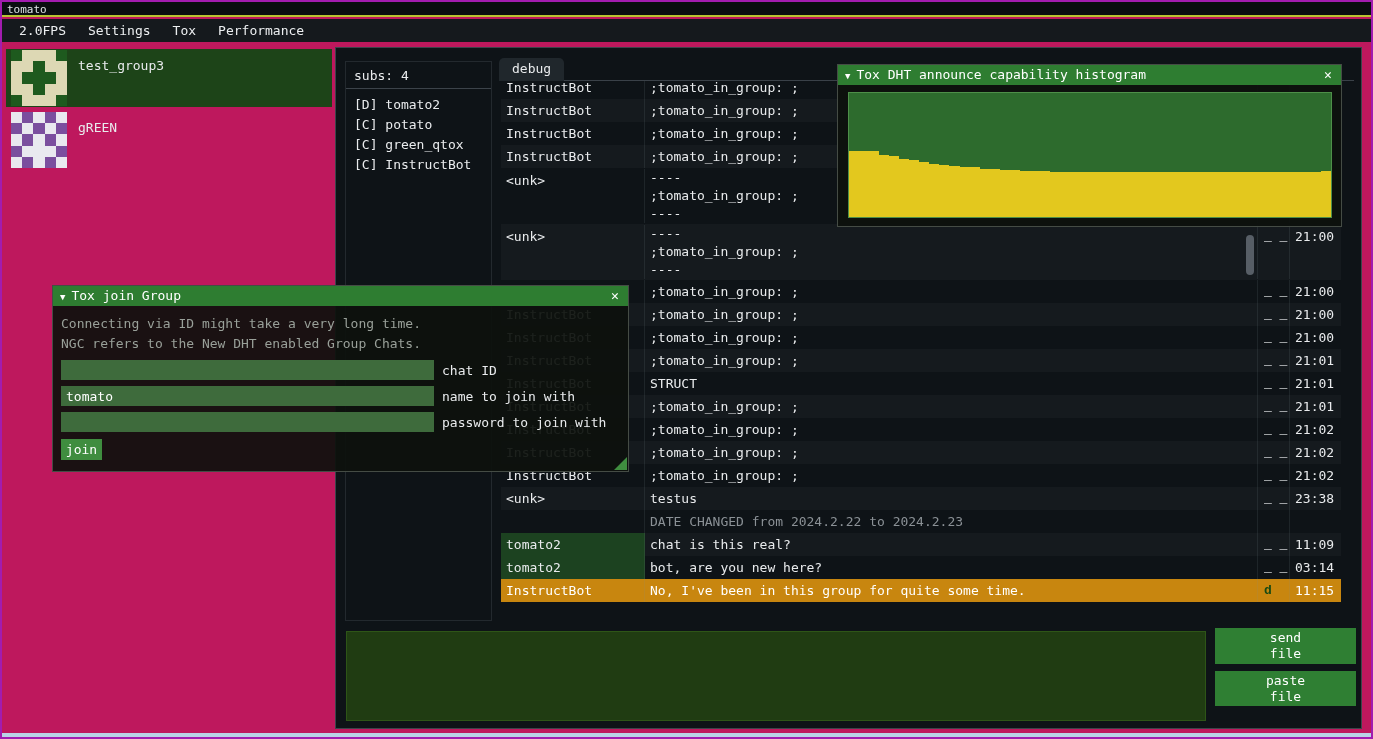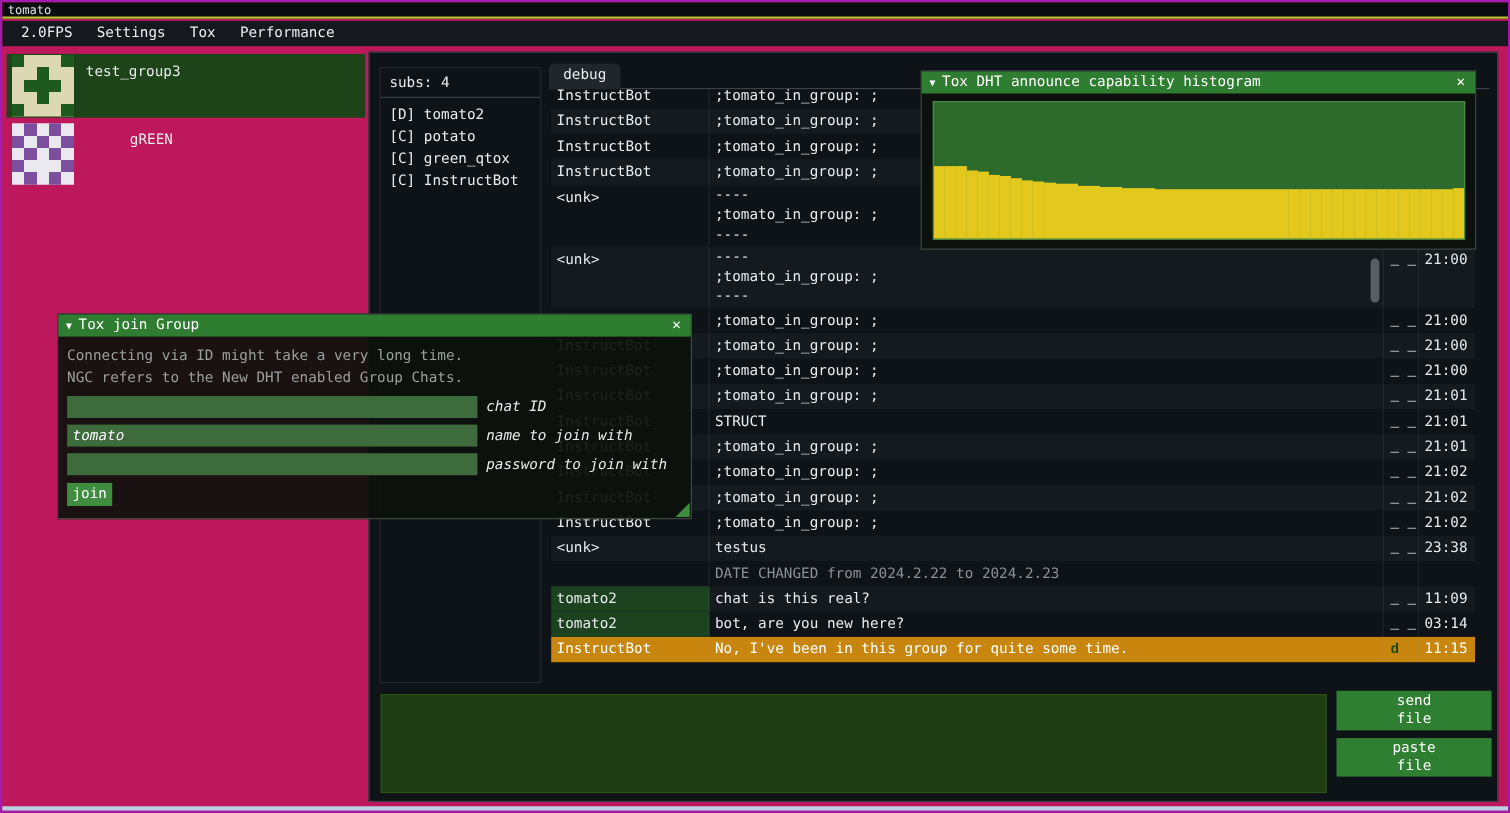--- a/index.html
+++ b/index.html
@@ -15,21 +15,21 @@
     font-size:11px; line-height:15px; padding-left:5px; color:#dfe3e6; }
   .bottom-strip { position:absolute; left:0; right:0; bottom:0; height:4px; background:#b9d2e6; z-index:60; }
 
   .menubar { position:absolute; top:17px; left:0; right:0; height:23px;
     background:#15191d; display:flex; align-items:center; padding-left:6px; }
   .menu-item { padding:3px 11px; color:#eceef0; }
 
   
   .group-row { position:absolute; left:4px; width:326px; height:58px; display:flex; }
   .group-row.selected { background:#1d4418; }
-  .g1 { top:47px; } .g2 { top:109px;gap:40px; }
+  .g1 { top:47px; } .g2 { top:109px; }
   .group-avatar { width:62px; height:56px; margin:1px 8px 0 2px; flex:0 0 auto; }
   .group-name { padding-top:9px; }
 
   
   .main { position:absolute; left:333px; top:45px; width:1027px; height:682px;
     background:#0e1317; border:1px solid #3d444b; }
   .subs { position:absolute; left:9px; top:13px; width:147px; height:560px;
     border:1px solid #23292e; padding:6px 8px; }
   .subs-sep { height:1px; background:#3c434a; margin:5px -8px 6px; }
   .subs-item { line-height:20px; white-space:nowrap; }
@@ -69,21 +69,21 @@
 
   
   .float-win { position:absolute; border:1px solid #454c45; background:rgba(13,17,13,0.93); z-index:20; }
   .win-title { height:20px; background:#2e7d31; color:#fff; line-height:20px; padding-left:7px; position:relative; white-space:nowrap; }
   .win-close { position:absolute; right:5px; top:0; width:16px; height:20px; text-align:center; line-height:20px; color:#fff; }
   .collapse-arrow { font-size:9px; margin-right:6px; }
 
   .join-win { left:50px; top:283px; width:577px; height:187px; }
   .join-body { padding:8px; }
   .join-desc { color:#99a099; line-height:20px; white-space:nowrap; }
-  .field-row { display:flex; align-items:center; margin-top:6px; height:20px;font-style:italic; }
+  .field-row { display:flex; align-items:center; margin-top:6px; height:20px; }
   .field-input { width:373px; height:20px; background:#3e6b3c; border:none; color:#fff; font:inherit; padding:0 5px; }
   .field-label { margin-left:8px; white-space:nowrap; }
   .join-btn { margin-top:7px; width:41px; height:21px; background:#3f8d3f; border:none; color:#fff; font:inherit; cursor:pointer; }
   .resize-grip { position:absolute; right:1px; bottom:1px; width:0; height:0;
     border-style:solid; border-width:0 0 13px 13px; border-color:transparent transparent #3f8d3f transparent; }
 
   .histo-win { left:835px; top:62px; width:505px; height:163px; }
   .histo-body { padding:7px 10px; }
   .plot { position:relative; width:484px; height:126px; background:#2d6b2d;
     border:1px solid #4e8f49; overflow:hidden; }

